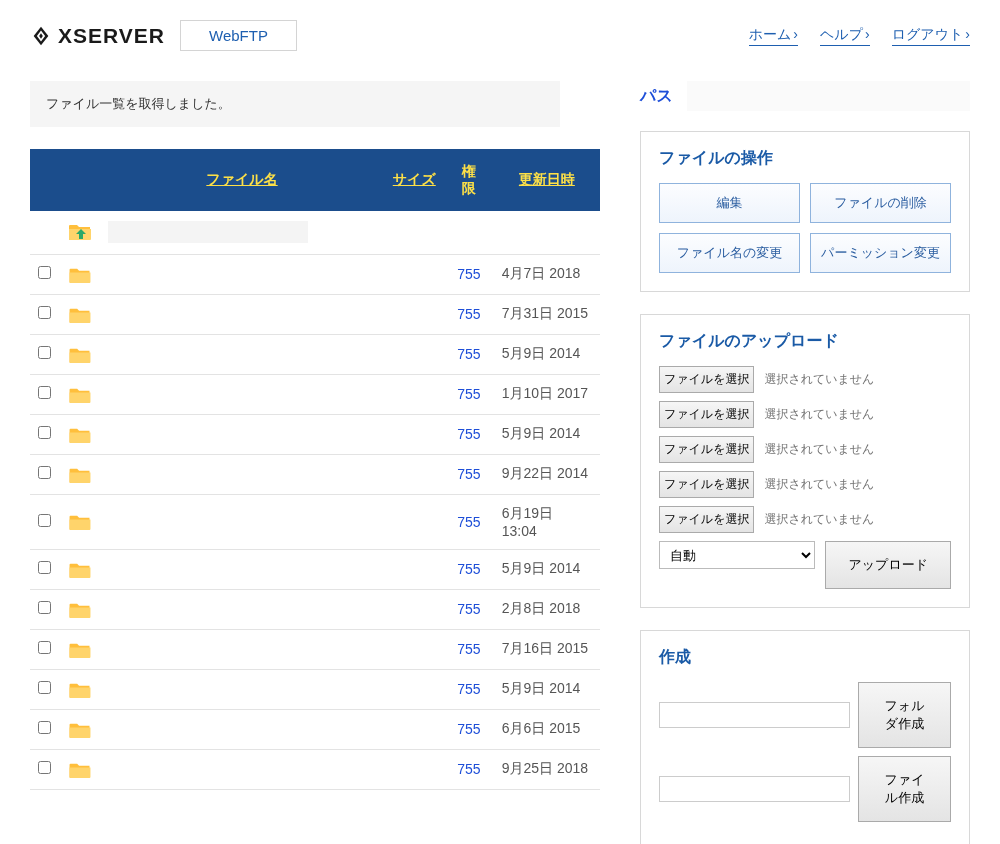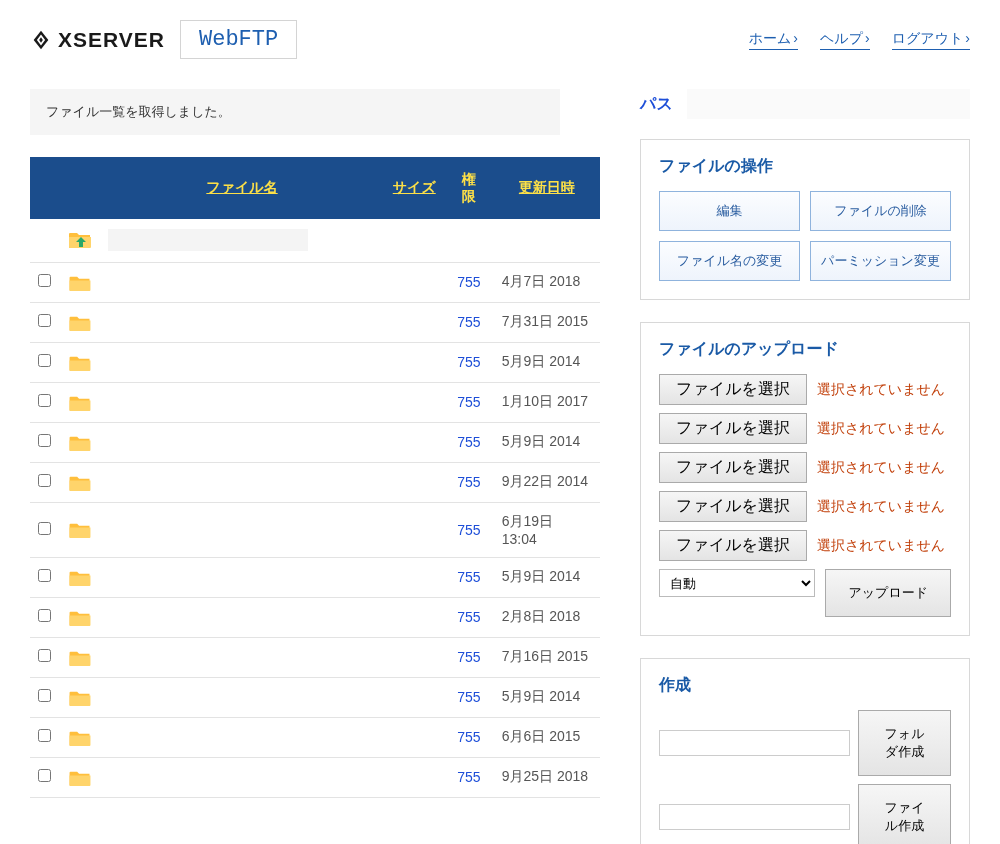--- a/index.html
+++ b/index.html
@@ -28,23 +28,22 @@
       gap: 6px;
       font-weight: bold;
       font-size: 21px;
       letter-spacing: 1px;
       color: #1a1a1a;
     }
     .logo-mark { width: 22px; height: 22px; }
     .subtitle {
       border: 1px solid #d4d4d4;
       color: #1e5fb0;
-      padding: 6px 18px;
-      font-size: 22px;
-      font-family: Liberation Mono, monospace;
+      padding: 6px 28px;
+      font-size: 15px;
     }
     .nav-links { display: flex; gap: 22px; }
     .nav-link {
       color: #1e5fb0;
       text-decoration: none;
       border-bottom: 1px solid #1e5fb0;
       padding-bottom: 1px;
       font-size: 14px;
     }
     .nav-link::after { content: " \203A"; border: none; text-decoration: none; display:inline-block; margin-left:2px;}
@@ -110,25 +109,25 @@
       color: #2a5da0;
       text-align: center;
       padding: 10px 4px;
       font-size: 13px;
       cursor: pointer;
     }
     .upload-row { display: flex; align-items: center; gap: 10px; margin-bottom: 8px; }
     .file-btn {
       border: 1px solid #aaa;
       background: linear-gradient(#f6f6f6,#e4e4e4);
-      padding: 4px 16px;
-      font-size: 16px;
+      padding: 4px 4px;
+      font-size: 12px;
       cursor: pointer;
     }
-    .file-status { color: #c2410c; font-size: 14px; }
+    .file-status { color: #737373; font-size: 12px; }
     .upload-bottom { display: flex; gap: 10px; }
     .upload-bottom select { flex:1; height: 28px; background:#fff; border:1px solid #bbb; padding:0 6px; font-size:13px;}
     .gray-btn {
       border: 1px solid #aaa;
       background: linear-gradient(#f6f6f6,#e4e4e4);
       padding: 14px 22px;
       font-size: 13px;
       cursor: pointer;
     }
     .create-row { display: flex; gap: 8px; margin-bottom: 8px; align-items: center;}

